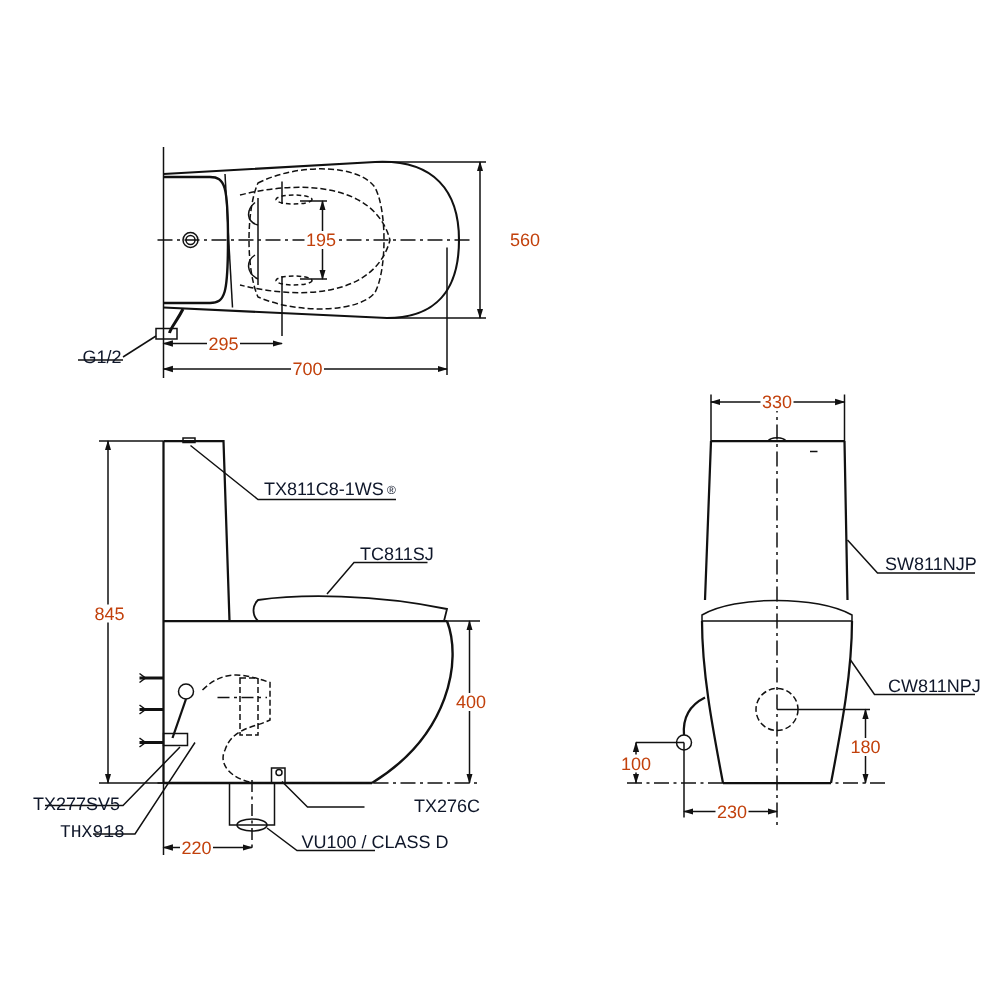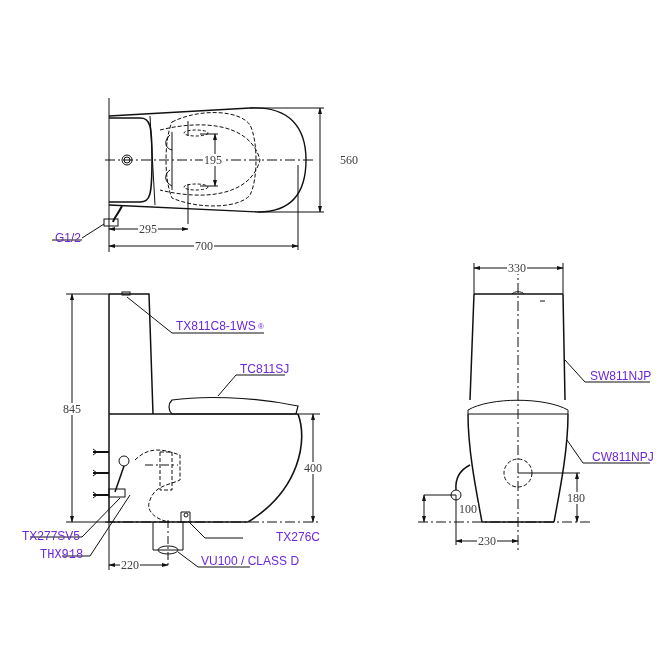--- a/index.html
+++ b/index.html
@@ -1,20 +1,20 @@
 <!DOCTYPE html>
 <html><head>
 <meta charset="utf-8">
 <style>
   html,body{margin:0;padding:0;background:#ffffff;}
   #canvas{position:relative;width:672px;height:672px;overflow:hidden;background:#fff;}
   svg{position:absolute;left:0;top:0;}
-  .lbl{position:absolute;font-family:"Liberation Sans",sans-serif;font-size:12px;color:#6d28d9;white-space:nowrap;line-height:12px;}
+  .lbl{position:absolute;font-family:"Liberation Sans",sans-serif;font-size:12px;color:#0f172a;white-space:nowrap;line-height:12px;}
   .lblb{font-weight:normal;}
-  .dim{position:absolute;font-family:Liberation Serif, serif;font-size:12px;color:#404040;background:#fff;padding:0 1px;line-height:12px;white-space:nowrap;}
+  .dim{position:absolute;font-family:Liberation Sans, sans-serif;font-size:12px;color:#c2410c;background:#fff;padding:0 1px;line-height:12px;white-space:nowrap;}
 </style>
 </head>
 <body>
 
 <div id="canvas">
 <svg width="672" height="672" viewBox="0 0 672 672">
   <defs>
     <marker id="ar" viewBox="0 0 10 10" refX="9" refY="5" markerWidth="7" markerHeight="7" orient="auto-start-reverse">
       <path d="M0,2 L10,5 L0,8 z" fill="#111"></path>
     </marker>
@@ -174,17 +174,17 @@
 <span class="lbl" style="left:176px;top:320px;">TX811C8-1WS</span>
 <span class="lbl" style="left:258px;top:321px;font-size:8px;">®</span>
 <span class="lbl" style="left:240px;top:363px;">TC811SJ</span>
 <span class="lbl" style="left:22px;top:530px;">TX277SV5</span>
 <span class="lbl" style="left:40px;top:549px;font-family:Liberation Mono, monospace;">THX918</span>
 <span class="lbl" style="left:228px;top:531px;margin-left:48px;">TX276C</span>
 <span class="lbl" style="left:201px;top:555px;">VU100 / CLASS D</span>
 
 <span class="dim" style="left:507px;top:262px;">330</span>
 <span class="dim" style="left:566px;top:492px;">180</span>
-<span class="dim" style="left:413px;top:503px;margin-left:45px;">100</span>
+<span class="dim" style="left:413px;top:503px;">100</span>
 <span class="dim" style="left:477px;top:535px;">230</span>
 <span class="lbl lblb" style="left:590px;top:370px;">SW811NJP</span>
 <span class="lbl lblb" style="left:592px;top:451px;">CW811NPJ</span>
 </div>
 
 </body></html>

